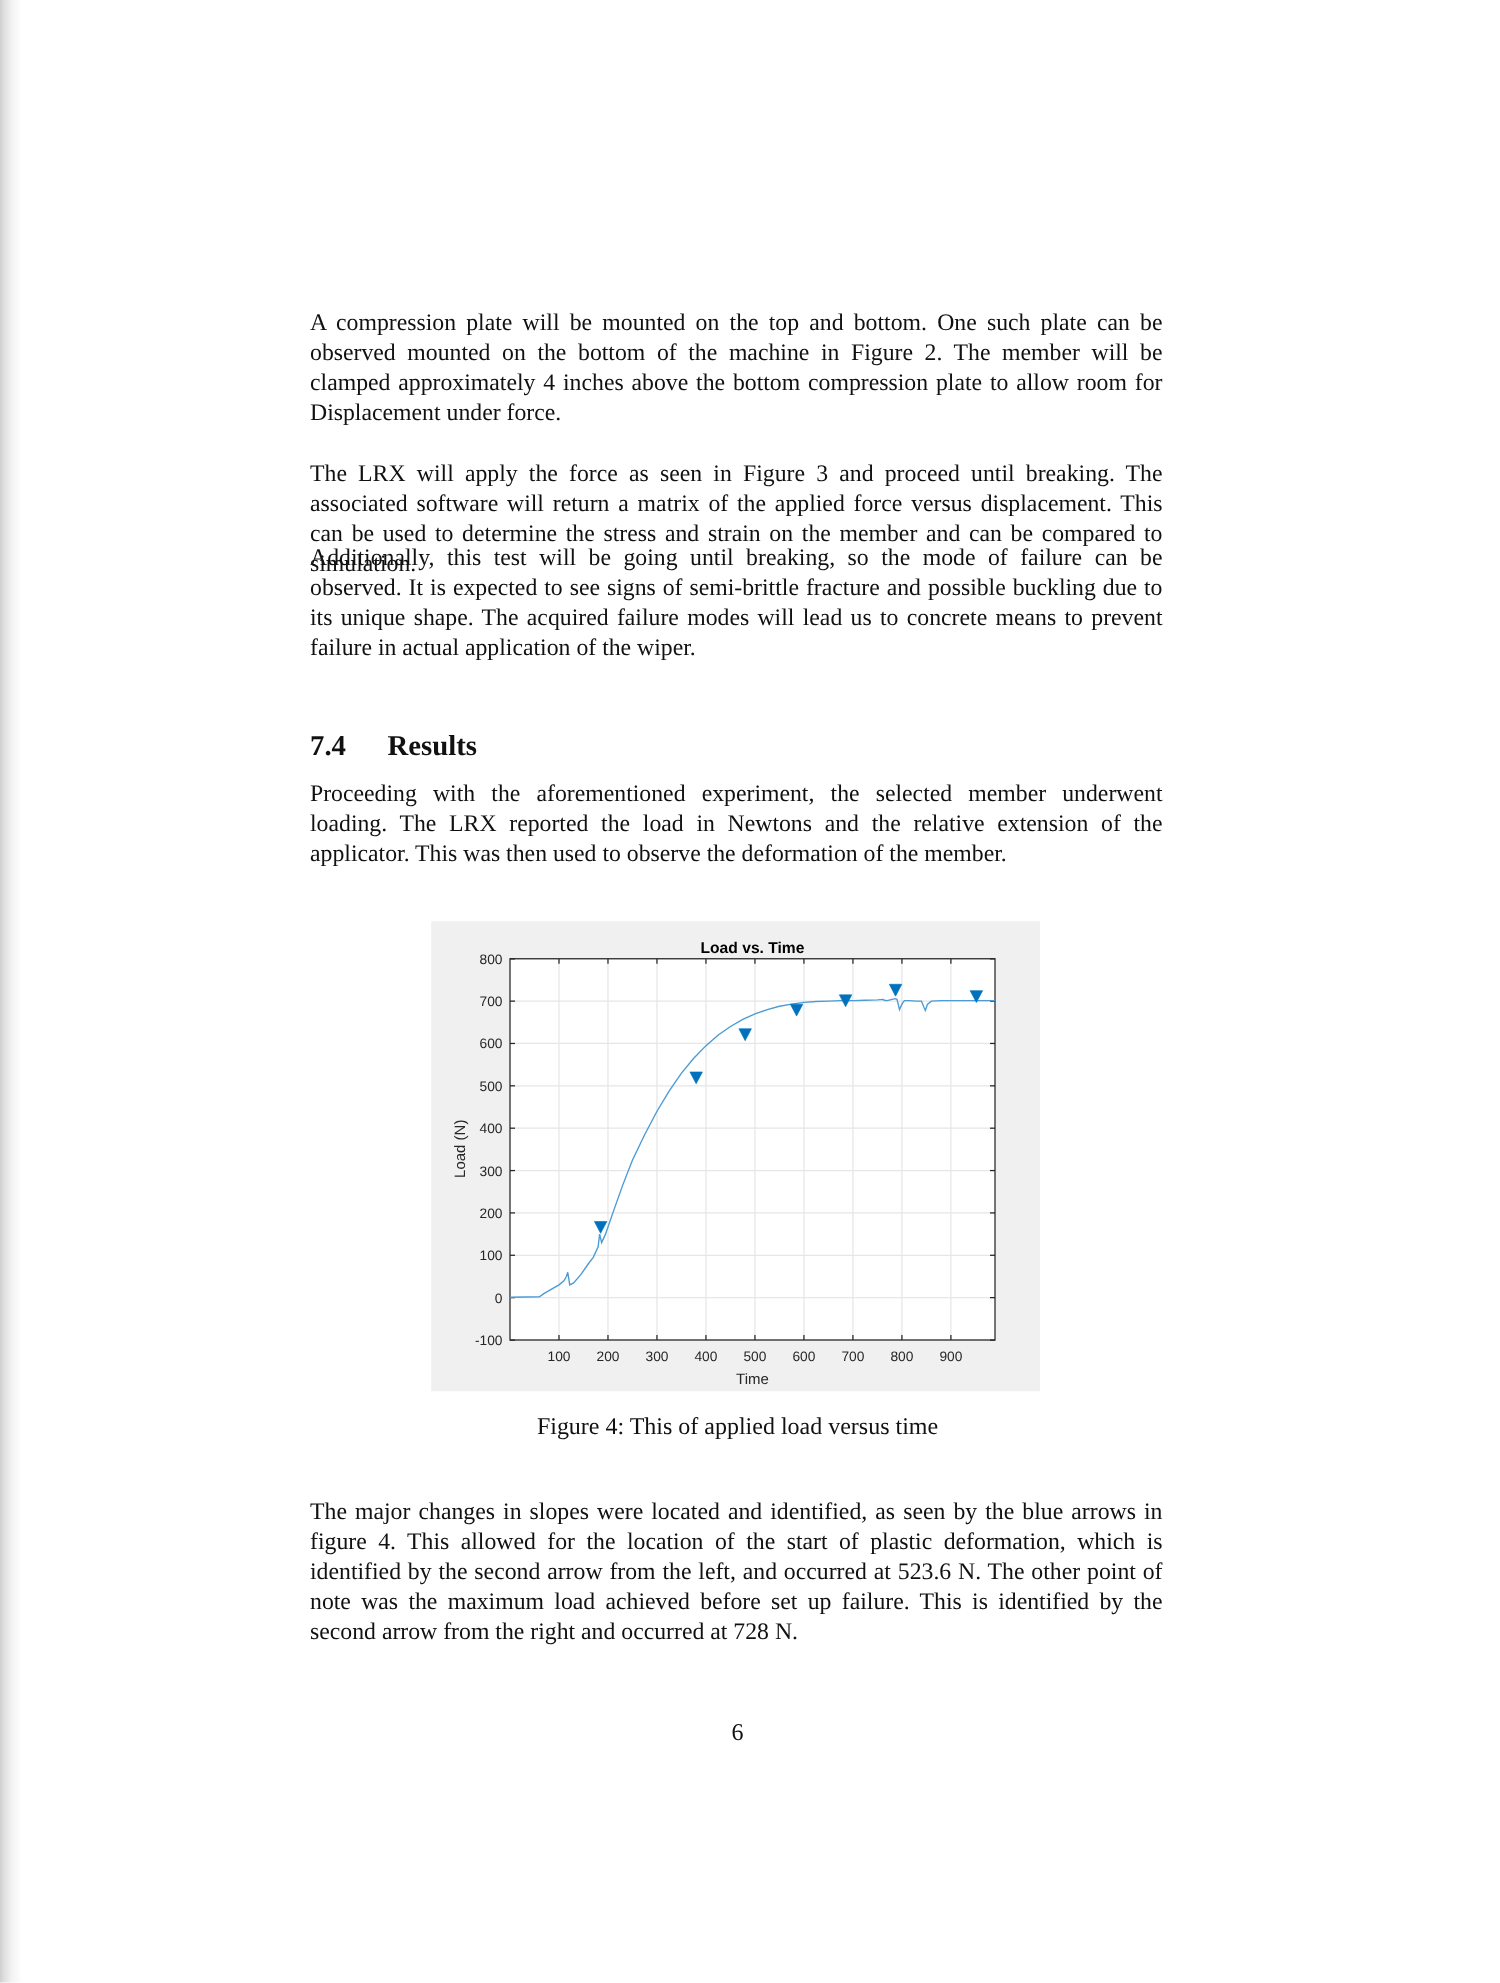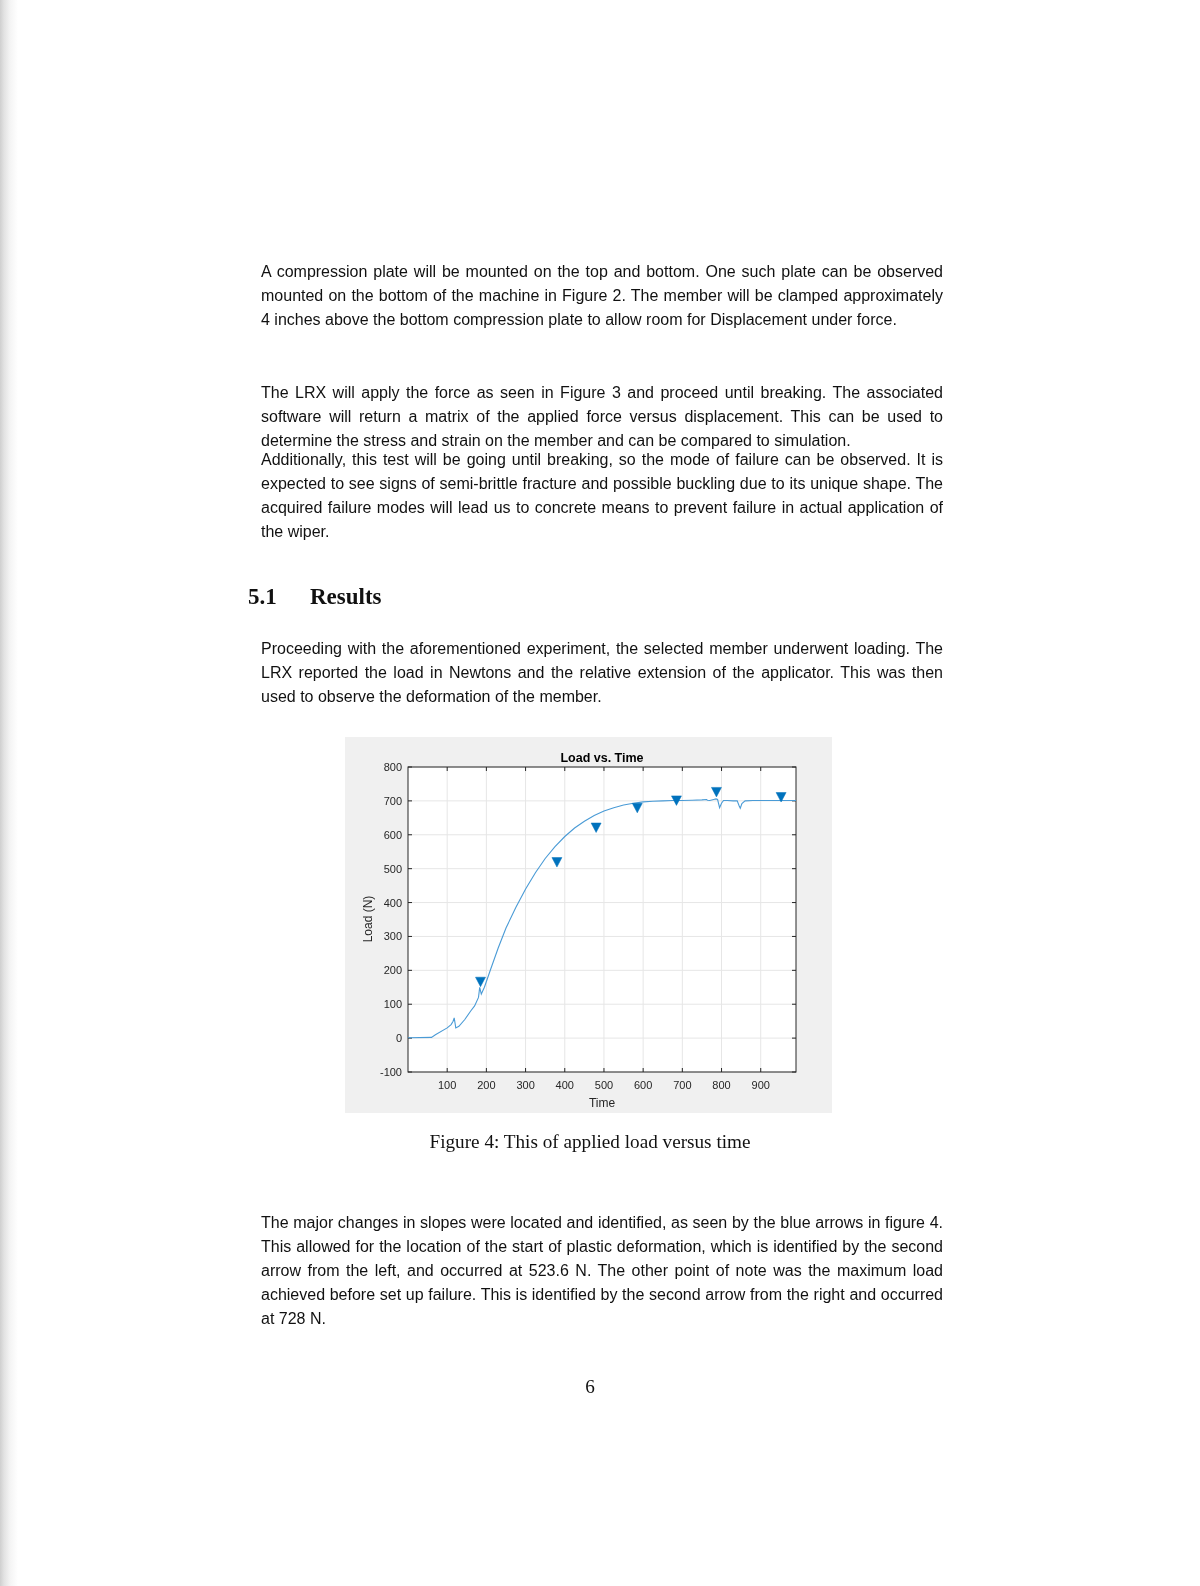--- a/index.html
+++ b/index.html
@@ -1,22 +1,22 @@
 <!DOCTYPE html>
 <html><head>
 <meta charset="utf-8">
 <style>
   html, body { margin:0; padding:0; }
   body { width:1200px; height:1586px; background:#ffffff; position:relative; overflow:hidden;
          font-family:"DejaVu Serif","Liberation Serif",serif; color:#111; }
   .gutter { position:absolute; left:0; top:0; width:18px; height:1586px;
             background:linear-gradient(to right,#cfcfcf 0px,#e2e2e2 4px,#f4f4f4 10px,#ffffff 18px); }
   .page { position:absolute; left:0; top:0; width:1200px; height:1586px; }
-  .para { position:absolute; left:248px; width:682px; font-family:Liberation Sans, sans-serif;
-          font-size:16px; line-height:24px; text-align:justify; margin:13px; color:#111; }
+  .para { position:absolute; left:248px; width:682px; font-family:Liberation Serif, serif;
+          font-size:19px; line-height:24px; text-align:justify; margin:0; color:#111; }
   .heading { position:absolute; left:248px; top:584px; font-family:"Liberation Serif",serif;
              font-weight:bold; font-size:23px; margin:0; }
   .heading .num { display:inline-block; width:62px; }
   .figure { position:absolute; left:345px; top:737px; width:487px; height:376px; background:#f0f0f0; }
   .caption { position:absolute; left:0; width:1180px; top:1131px; text-align:center;
              font-family:"Liberation Serif",serif; font-size:19.2px; }
   .pagenum { position:absolute; left:0; width:1180px; top:1376px; text-align:center;
              font-family:"Liberation Serif",serif; font-size:19.2px; }
   svg text { font-family:"Liberation Sans","DejaVu Sans",sans-serif; }
 </style>
@@ -24,21 +24,21 @@
 <body>
 
 <div class="gutter"></div>
 
 <div class="page">
   <p class="para" style="top:247px;">A compression plate will be mounted on the top and bottom. One such plate can be observed mounted on the bottom of the machine in Figure 2. The member will be clamped approximately 4 inches above the bottom compression plate to allow room for Displacement under force.</p>
   <p class="para" style="top:368px;">The LRX will apply the force as seen in Figure 3 and proceed until breaking. The associated software will return a matrix of the applied force versus displacement. This can be used to determine the stress and strain on the member and can be compared to simulation.</p>
   <p class="para" style="top:435px;">Additionally, this test will be going until breaking, so the mode of failure can be observed. It is expected to see signs of semi-brittle fracture and possible buckling due to its unique shape. The acquired failure modes will lead us to concrete means to prevent failure in actual application of the wiper.</p>
 
   <h2 class="heading">
-    <span class="num">5.1</span><span>Results</span>
+    <span class="num">7.4</span><span>Results</span>
   </h2>
 
   <p class="para" style="top:624px;">Proceeding with the aforementioned experiment, the selected member underwent loading. The LRX reported the load in Newtons and the relative extension of the applicator. This was then used to observe the deformation of the member.</p>
 
   <div class="figure">
     <svg id="chart" width="487" height="376">
       <rect x="63" y="30" width="388" height="305" fill="#ffffff" stroke="none"></rect>
       <g id="grid">
           <line x1="102.1919191919192" y1="30" x2="102.1919191919192" y2="335" stroke="#e6e6e6" stroke-width="1"></line>
           <line x1="141.3838383838384" y1="30" x2="141.3838383838384" y2="335" stroke="#e6e6e6" stroke-width="1"></line>

